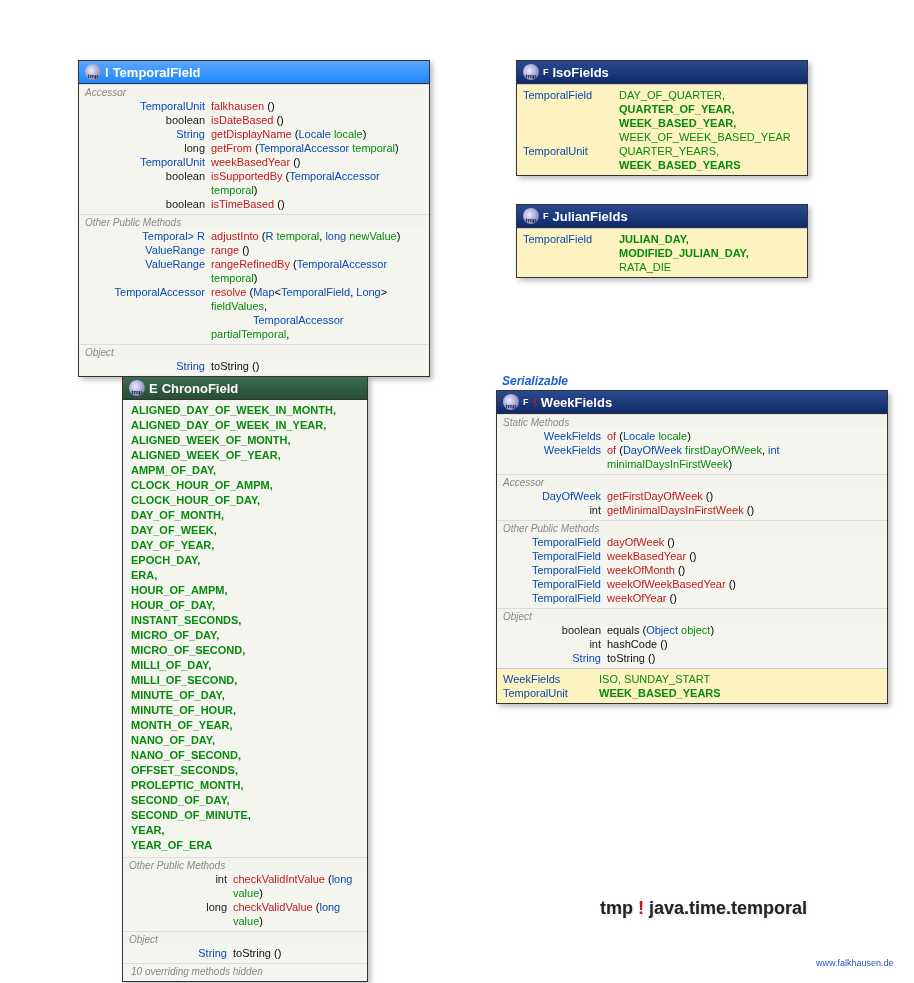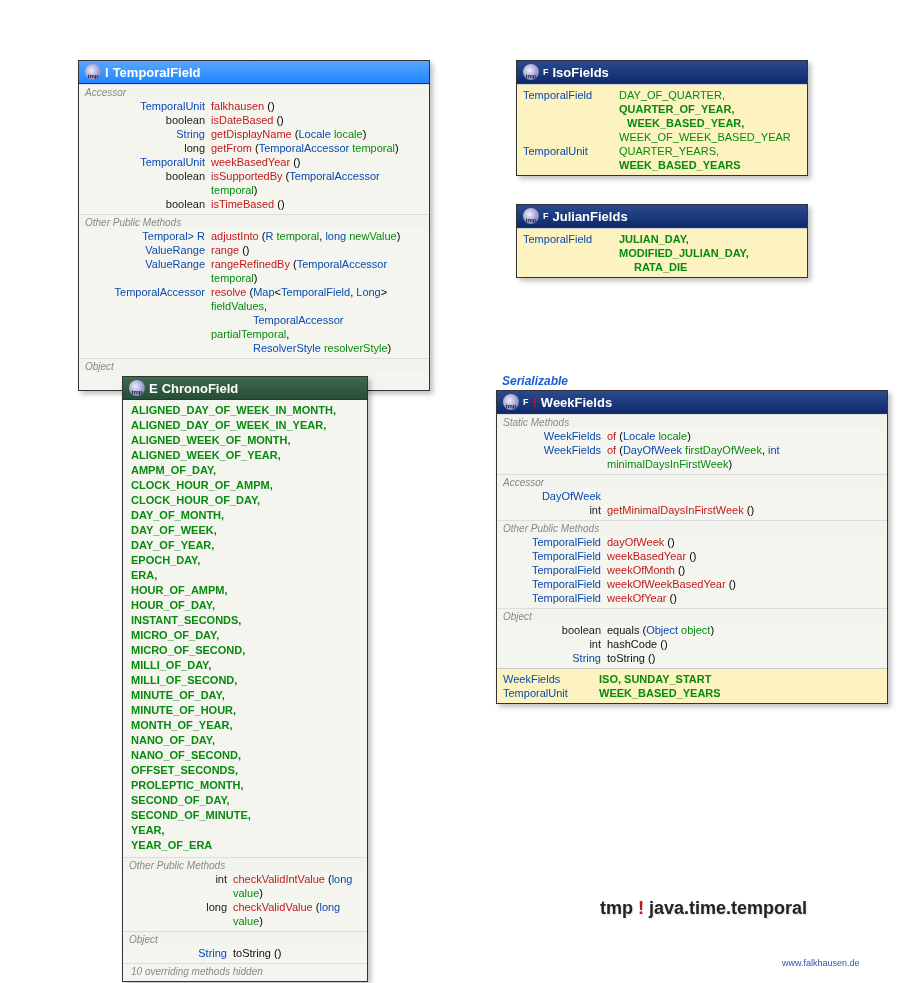--- a/index.html
+++ b/index.html
@@ -139,24 +139,20 @@
           <div><span class="name-red">rangeRefinedBy</span> (<span class="param-type">TemporalAccessor</span> <span class="param-name">temporal</span>)</div>
         </div>
         <div class="row">
           <div class="ret">TemporalAccessor</div>
           <div><span class="name-red">resolve</span> (<span class="param-type">Map</span>&lt;<span class="param-type">TemporalField</span>, <span class="param-type">Long</span>&gt; <span class="param-name">fieldValues</span>,</div>
         </div>
         <div class="row">
           <div class="ret"></div>
           <div><span style="padding-left:42px;"><span class="param-type">TemporalAccessor</span> <span class="param-name">partialTemporal</span>,</span></div>
         </div>
-        <div class="row">
-          <div class="ret"></div>
-          <div><span style="padding-left:42px;"><span class="param-type">ResolverStyle</span> <span class="param-name">resolverStyle</span>)</span></div>
-        </div>
       </div>
     <div class="section">Object</div>
     <div class="rows" id="tf-object">
         <div class="row">
           <div class="ret" style="color: rgb(10, 74, 176);">String</div>
           <div><span class="name-black">toString</span> ()</div>
         </div>
       </div>
   </div>
 </div>
@@ -171,21 +167,21 @@
       <div class="ln">
         <div class="ret" style="text-align:left;">TemporalField</div>
         <div><span style="color:#078a0e;font-weight:normal;">DAY_OF_QUARTER,</span></div>
       </div>
       <div class="ln">
         <div class="ret" style="text-align:left;"></div>
         <div><span style="color:#078a0e;font-weight:bold;">QUARTER_OF_YEAR,</span></div>
       </div>
       <div class="ln">
         <div class="ret" style="text-align:left;"></div>
-        <div><span style="color:#078a0e;font-weight:bold;margin-left:8px;">WEEK_BASED_YEAR,</span></div>
+        <div><span style="color:#078a0e;font-weight:bold;">WEEK_BASED_YEAR,</span></div>
       </div>
       <div class="ln">
         <div class="ret" style="text-align:left;"></div>
         <div><span style="color:#078a0e;font-weight:normal;">WEEK_OF_WEEK_BASED_YEAR</span></div>
       </div>
       <div class="ln">
         <div class="ret" style="text-align:left;">TemporalUnit</div>
         <div><span style="color:#078a0e;font-weight:normal;">QUARTER_YEARS,</span></div>
       </div>
       <div class="ln">
@@ -205,21 +201,21 @@
       <div class="ln">
         <div class="ret" style="text-align:left;">TemporalField</div>
         <div><span style="color:#078a0e;font-weight:bold;">JULIAN_DAY,</span></div>
       </div>
       <div class="ln">
         <div class="ret" style="text-align:left;"></div>
         <div><span style="color:#078a0e;font-weight:bold;">MODIFIED_JULIAN_DAY,</span></div>
       </div>
       <div class="ln">
         <div class="ret" style="text-align:left;"></div>
-        <div><span style="color:#078a0e;font-weight:bold;margin-left:15px;">RATA_DIE</span></div>
+        <div><span style="color:#078a0e;font-weight:normal;">RATA_DIE</span></div>
       </div>
     </div>
 </div>
 
 <div class="serializable" style="left:502px; top:374px;">Serializable</div>
 
 <div class="umlbox" style="left:122px; top:376px; width:246px;">
   <div class="titlebar bg-green">
     <span class="tmpicon">tmp</span>
     <span class="marker">E</span>
@@ -296,20 +292,21 @@
         </div>
         <div class="row small">
           <div class="ret">WeekFields</div>
           <div><span class="name-red">of</span> (<span class="param-type">DayOfWeek</span> <span class="param-name">firstDayOfWeek</span>, <span class="param-type">int</span> <span class="param-name">minimalDaysInFirstWeek</span>)</div>
         </div>
       </div>
     <div class="section">Accessor</div>
     <div class="rows" id="wf-accessor">
         <div class="row small">
           <div class="ret">DayOfWeek</div>
+          <div><span class="name-red">getFirstDayOfWeek</span> ()</div>
         </div>
         <div class="row small">
           <div class="ret" style="color: rgb(26, 26, 26);">int</div>
           <div><span class="name-red">getMinimalDaysInFirstWeek</span> ()</div>
         </div>
       </div>
     <div class="section">Other Public Methods</div>
     <div class="rows" id="wf-other">
         <div class="row small">
           <div class="ret">TemporalField</div>
@@ -343,29 +340,29 @@
           <div><span class="name-black">hashCode</span> ()</div>
         </div>
         <div class="row small">
           <div class="ret" style="color: rgb(10, 74, 176);">String</div>
           <div><span class="name-black">toString</span> ()</div>
         </div>
       </div>
     <div class="staticfields" id="wf-consts">
         <div class="ln">
           <div class="ret" style="text-align:left;">WeekFields</div>
-          <div><span style="color:#078a0e;font-weight:bold;">ISO, SUNDAY_START</span></div>
+          <div><span style="color:#078a0e;font-weight:normal;">ISO, SUNDAY_START</span></div>
         </div>
         <div class="ln">
           <div class="ret" style="text-align:left;">TemporalUnit</div>
           <div><span style="color:#078a0e;font-weight:bold;">WEEK_BASED_YEARS</span></div>
         </div>
       </div>
   </div>
 </div>
 
 <div class="pkglabel" style="left:600px; top:898px;">
   <span class="tmpicon">tmp</span>
   <span class="bang">!</span>
   <span>java.time.temporal</span>
 </div>
 
-<div class="credit" style="left:782px; top:958px;">www.falkhausen.de</div>
+<div class="credit" style="left:816px; top:958px;">www.falkhausen.de</div>
 
 </body></html>

